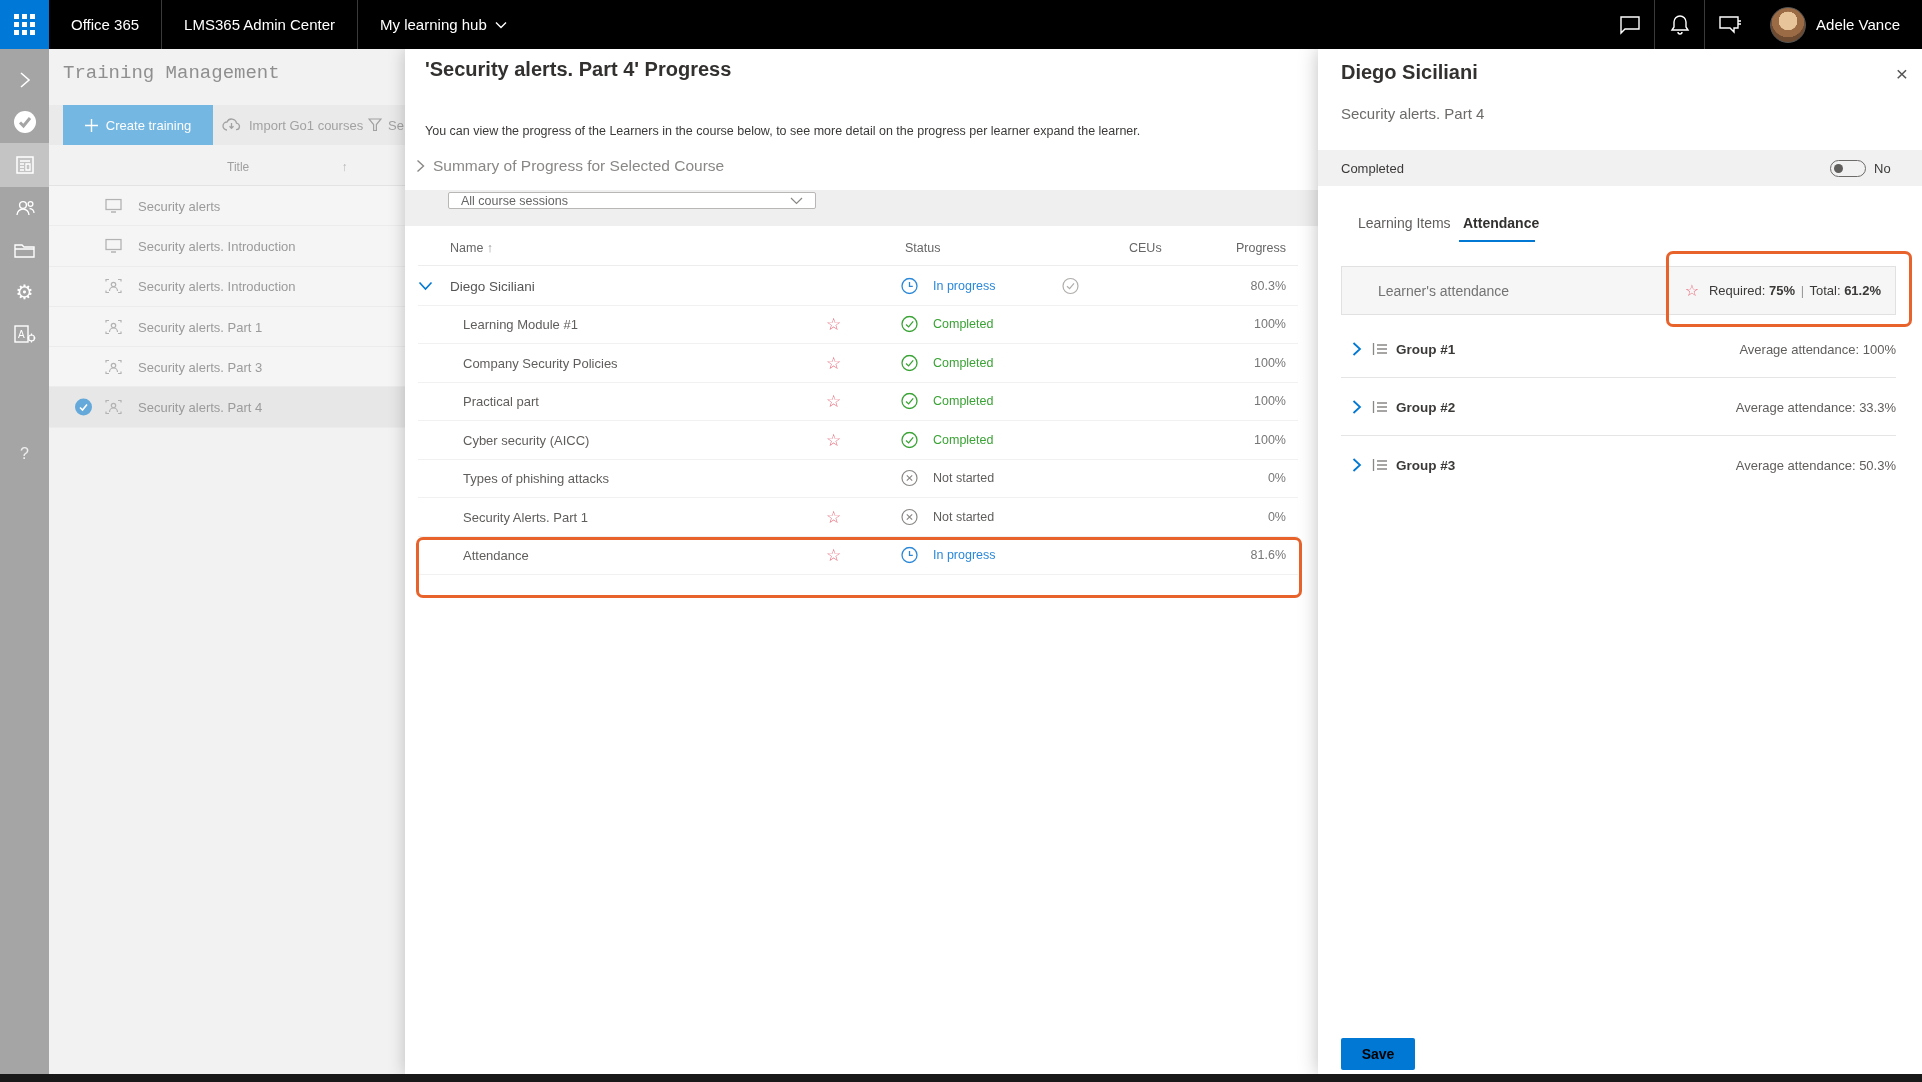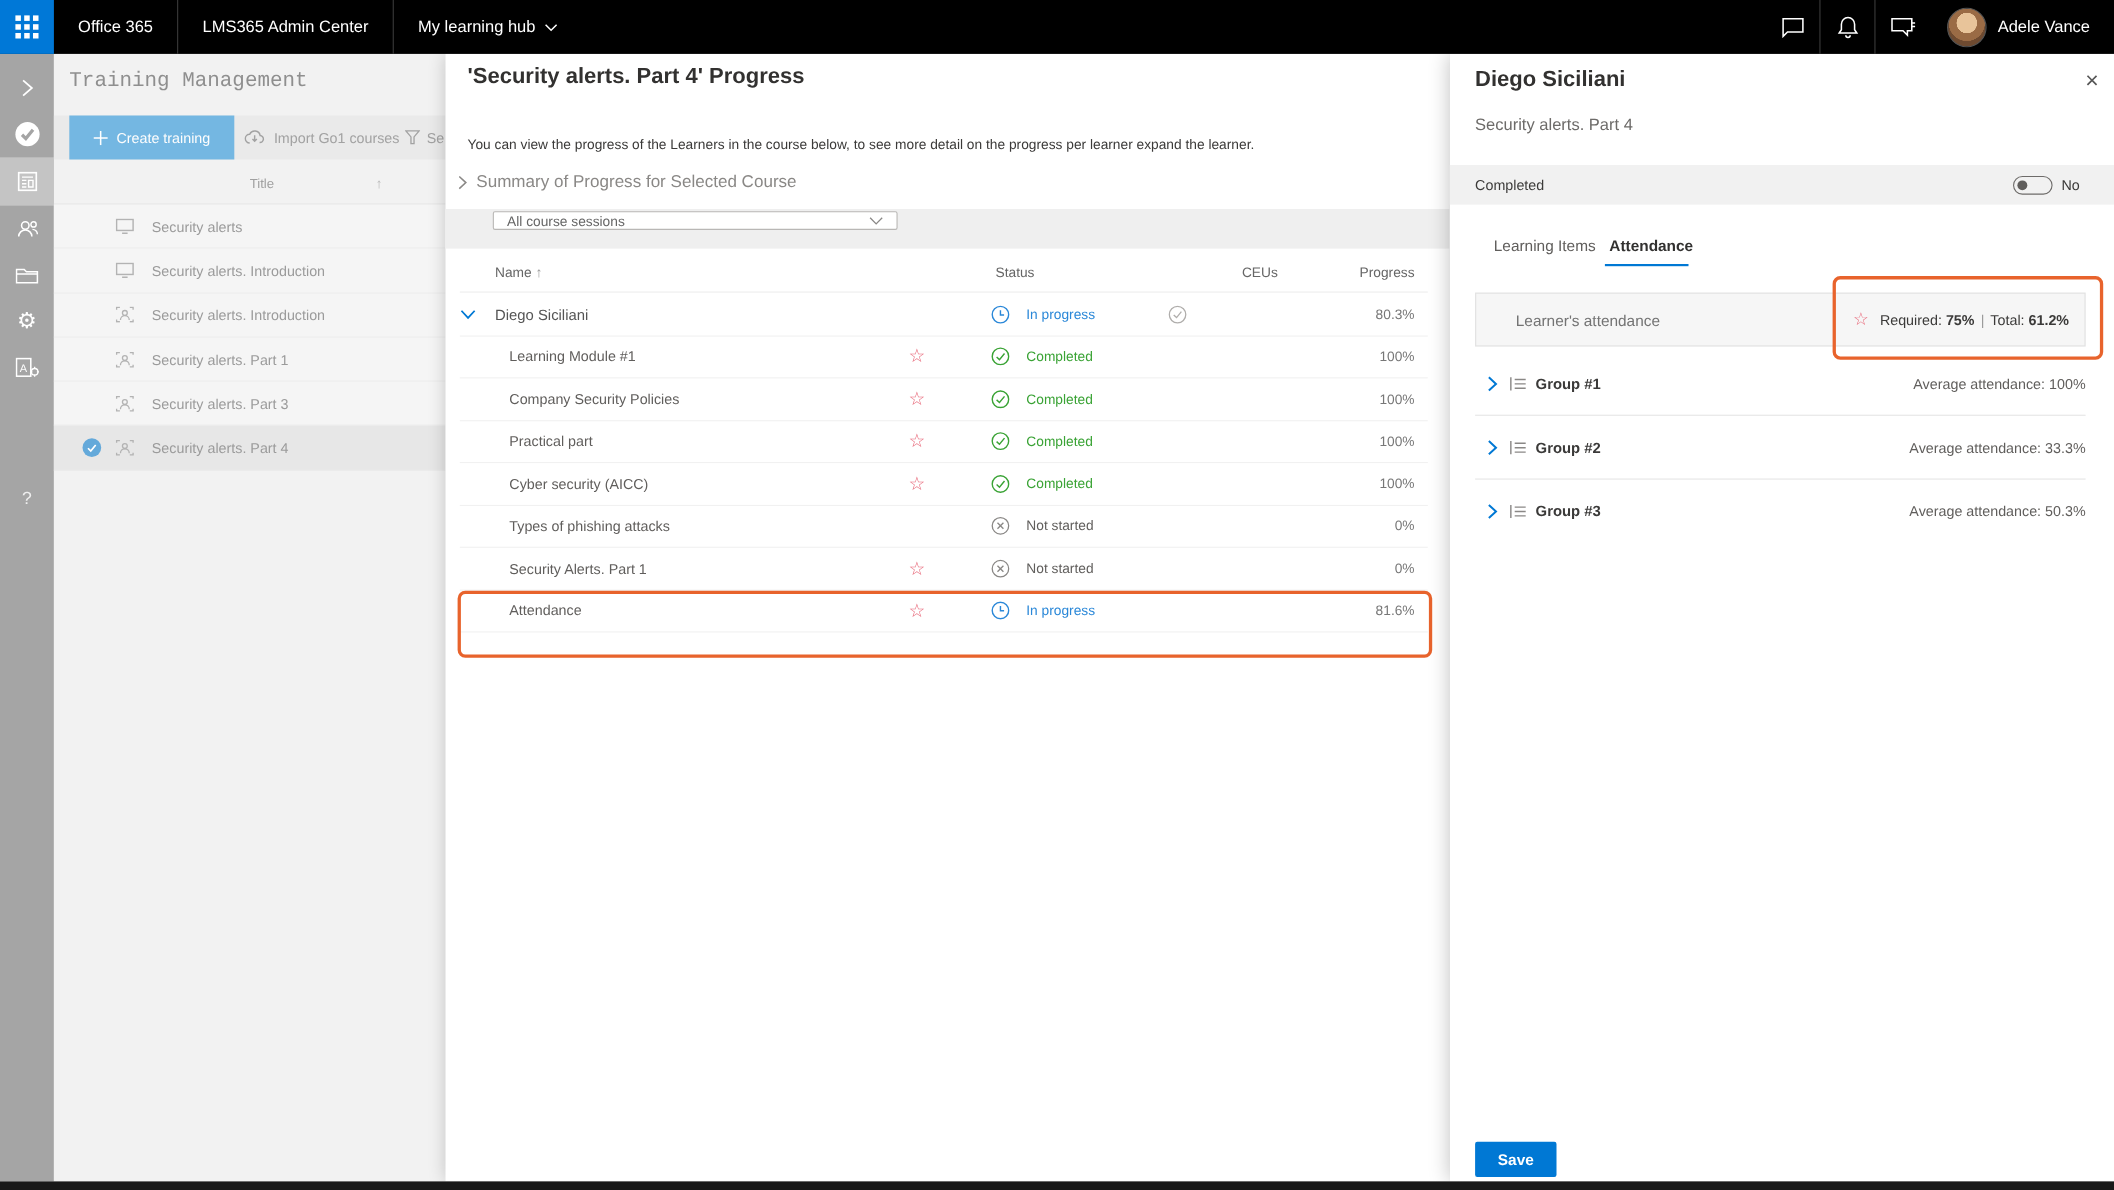--- a/index.html
+++ b/index.html
@@ -110,21 +110,21 @@
   .att-req b{font-weight:700;}
   .att-req .sep{color:#999;padding:0 2px;}
   .hbox-side{position:absolute;left:348px;top:202px;width:246px;height:76px;border:3px solid var(--orange);border-radius:7px;pointer-events:none;}
   .groups{position:absolute;left:23px;top:271px;width:555px;}
   .grow{position:relative;height:58px;border-bottom:1px solid #e5e5e5;}
   .grow:last-child{border-bottom:none;}
   .grow .gchev{position:absolute;left:11px;top:50%;transform:translateY(-50%);cursor:pointer;}
   .grow .glist{position:absolute;left:31px;top:50%;transform:translateY(-50%);}
   .grow .gname{position:absolute;left:55px;top:50%;transform:translateY(-50%);font-size:13.5px;font-weight:600;color:#3b3a39;}
   .grow .gavg{position:absolute;right:0;top:50%;transform:translateY(-50%);font-size:13px;color:var(--ink2);}
-  .save-btn{position:absolute;left:23px;top:989px;width:74px;height:32px;background:var(--accent);color:#ffffff;font-size:14px;font-weight:600;
+  .save-btn{position:absolute;left:23px;top:989px;width:74px;height:32px;background:var(--accent);color:#000000;font-size:14px;font-weight:600;
     border:none;border-radius:2px;display:flex;align-items:center;justify-content:center;cursor:pointer;}
 
   .bottom-strip{position:absolute;left:0;top:1074px;width:1922px;height:8px;background:#191919;}
 </style>
 </head>
 <body>
 
 <div id="app">
 
   <header class="topbar">

